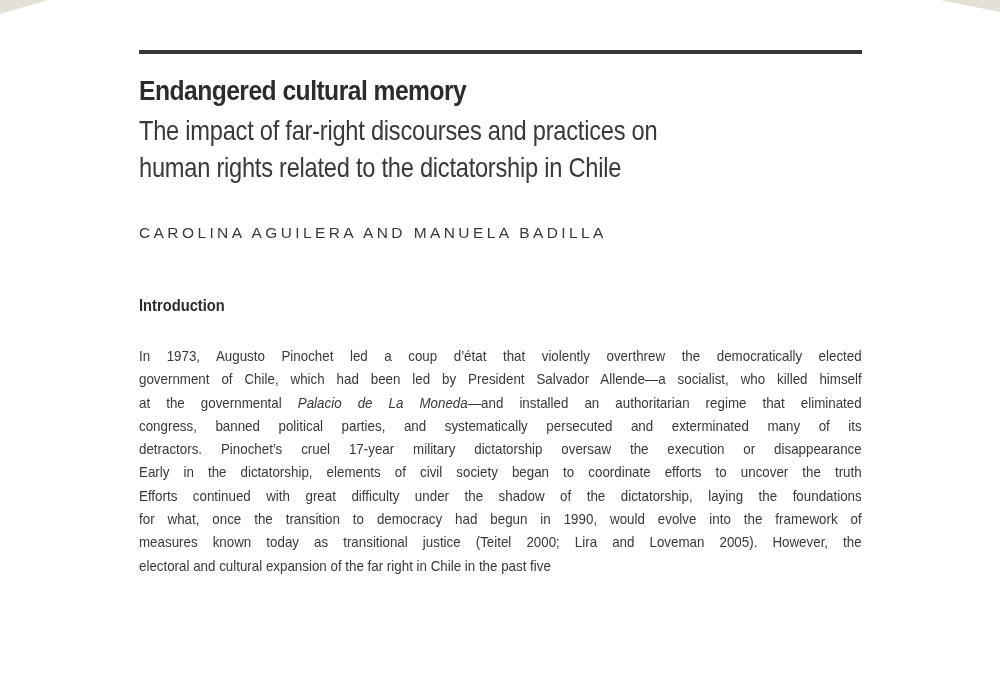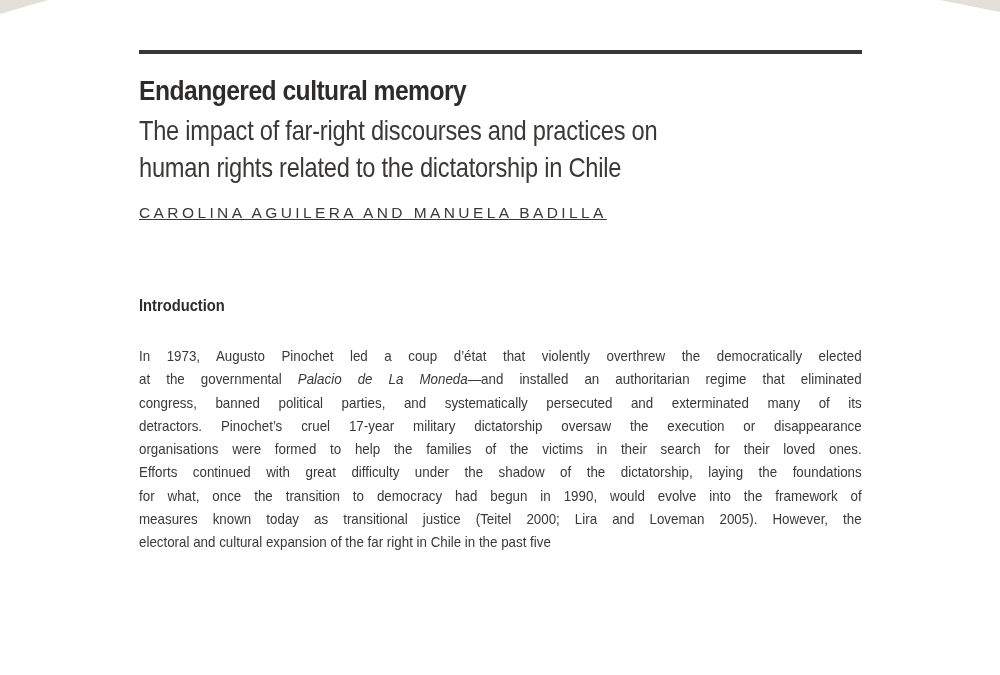--- a/index.html
+++ b/index.html
@@ -29,22 +29,22 @@
       line-height: 36px; color: #2d2c2a;
       transform: scaleX(0.88); transform-origin: left top;
     }
     .subtitle {
       position: absolute; left: 139px; top: 112px; width: 800px;
       font-size: 28px; line-height: 37px; color: #3a3937;
       letter-spacing: -0.3px;
       transform: scaleX(0.845); transform-origin: left top;
     }
     .authors {
-      position: absolute; left: 139px; top: 204px; width: 700px;
-      font-size: 15.5px; letter-spacing: 3.4px; color: #3a3937; text-decoration: underline;
+      position: absolute; left: 139px; top: 224px; width: 700px;
+      font-size: 15.5px; letter-spacing: 3.4px; color: #3a3937;
     }
     .section-head {
       position: absolute; left: 139px; top: 297px;
       font-size: 16px; font-weight: bold; color: #2d2c2a;
       transform: scaleX(0.92); transform-origin: left top;
     }
     .body-text {
       position: absolute; left: 139px; top: 344px; width: 723px;
     }
     .line {
@@ -75,21 +75,22 @@
   <div>The impact of far-right discourses and practices on</div>
   <div>human rights related to the dictatorship in Chile</div>
 </div>
 
 <div class="authors">CAROLINA AGUILERA AND MANUELA BADILLA</div>
 
 <div class="section-head">Introduction</div>
 
 <div class="body-text">
   <div class="line"><span class="inner">In 1973, Augusto Pinochet led a coup d’état that violently overthrew the democratically elected</span></div>
+  <div class="line"><span class="inner">government of Chile, which had been led by President Salvador Allende—a socialist, who killed himself</span></div>
   <div class="line"><span class="inner"><span>at the governmental </span><em>Palacio de La Moneda</em><span>—and installed an authoritarian regime that eliminated</span></span></div>
   <div class="line"><span class="inner">congress, banned political parties, and systematically persecuted and exterminated many of its</span></div>
   <div class="line"><span class="inner">detractors. Pinochet’s cruel 17-year military dictatorship oversaw the execution or disappearance</span></div>
-  <div class="line"><span class="inner">organisations were formed to help the families of the victims in their search for their loved ones.</span></div>
+  <div class="line"><span class="inner">Early in the dictatorship, elements of civil society began to coordinate efforts to uncover the truth</span></div>
   <div class="line"><span class="inner">Efforts continued with great difficulty under the shadow of the dictatorship, laying the foundations</span></div>
   <div class="line"><span class="inner">for what, once the transition to democracy had begun in 1990, would evolve into the framework of</span></div>
   <div class="line"><span class="inner">measures known today as transitional justice (Teitel 2000; Lira and Loveman 2005). However, the</span></div>
   <div class="line last"><span class="inner">electoral and cultural expansion of the far right in Chile in the past five</span></div>
 </div>
 
 </body></html>

